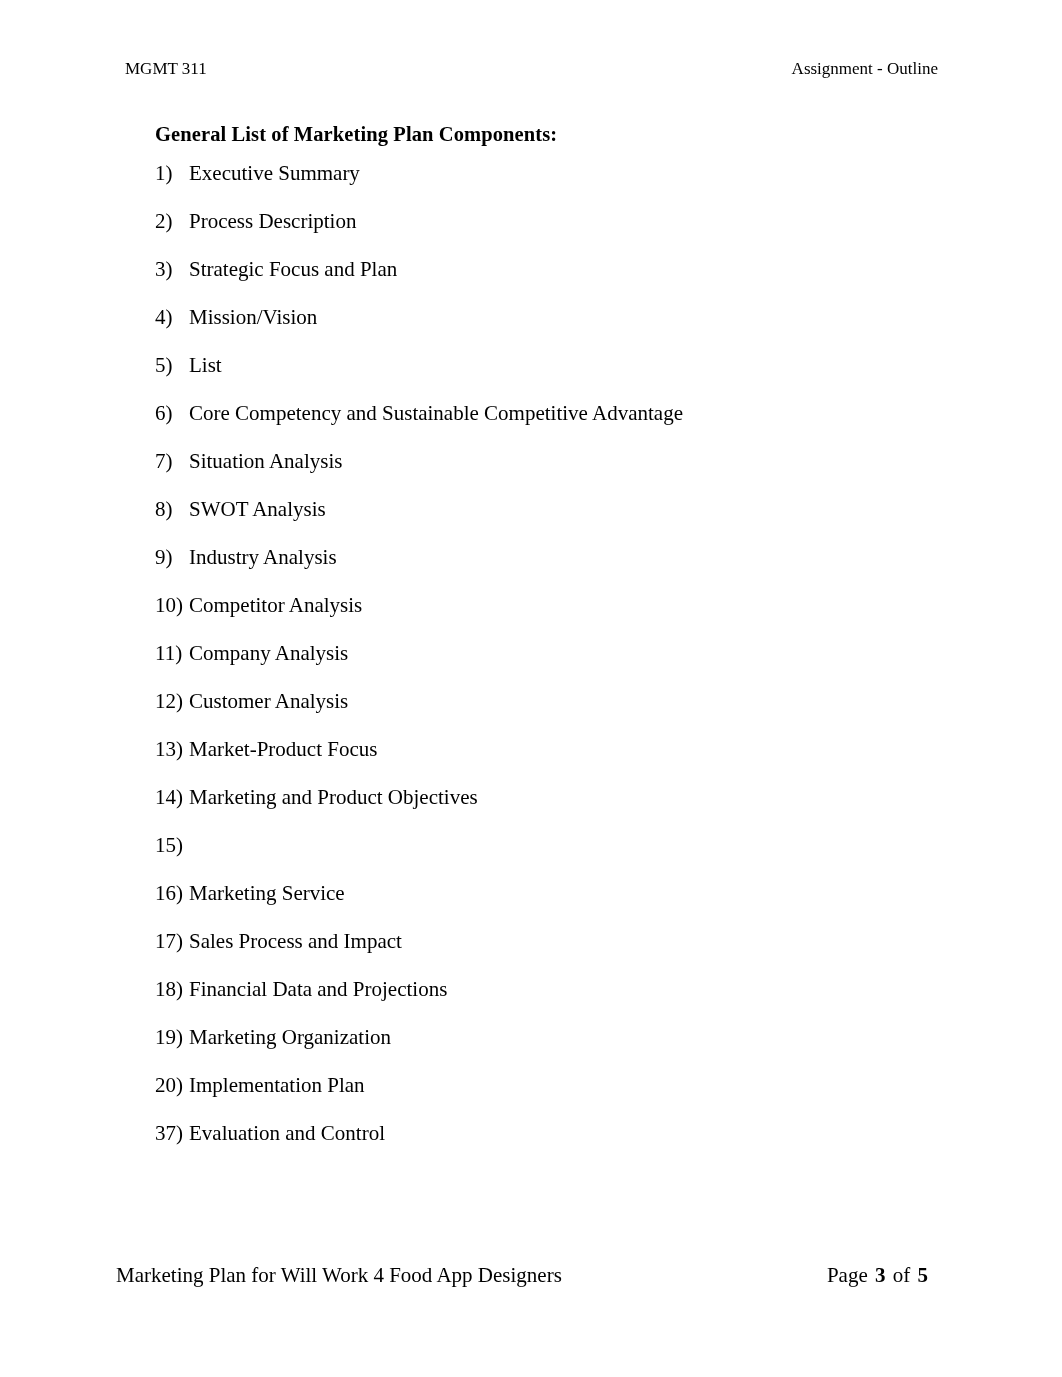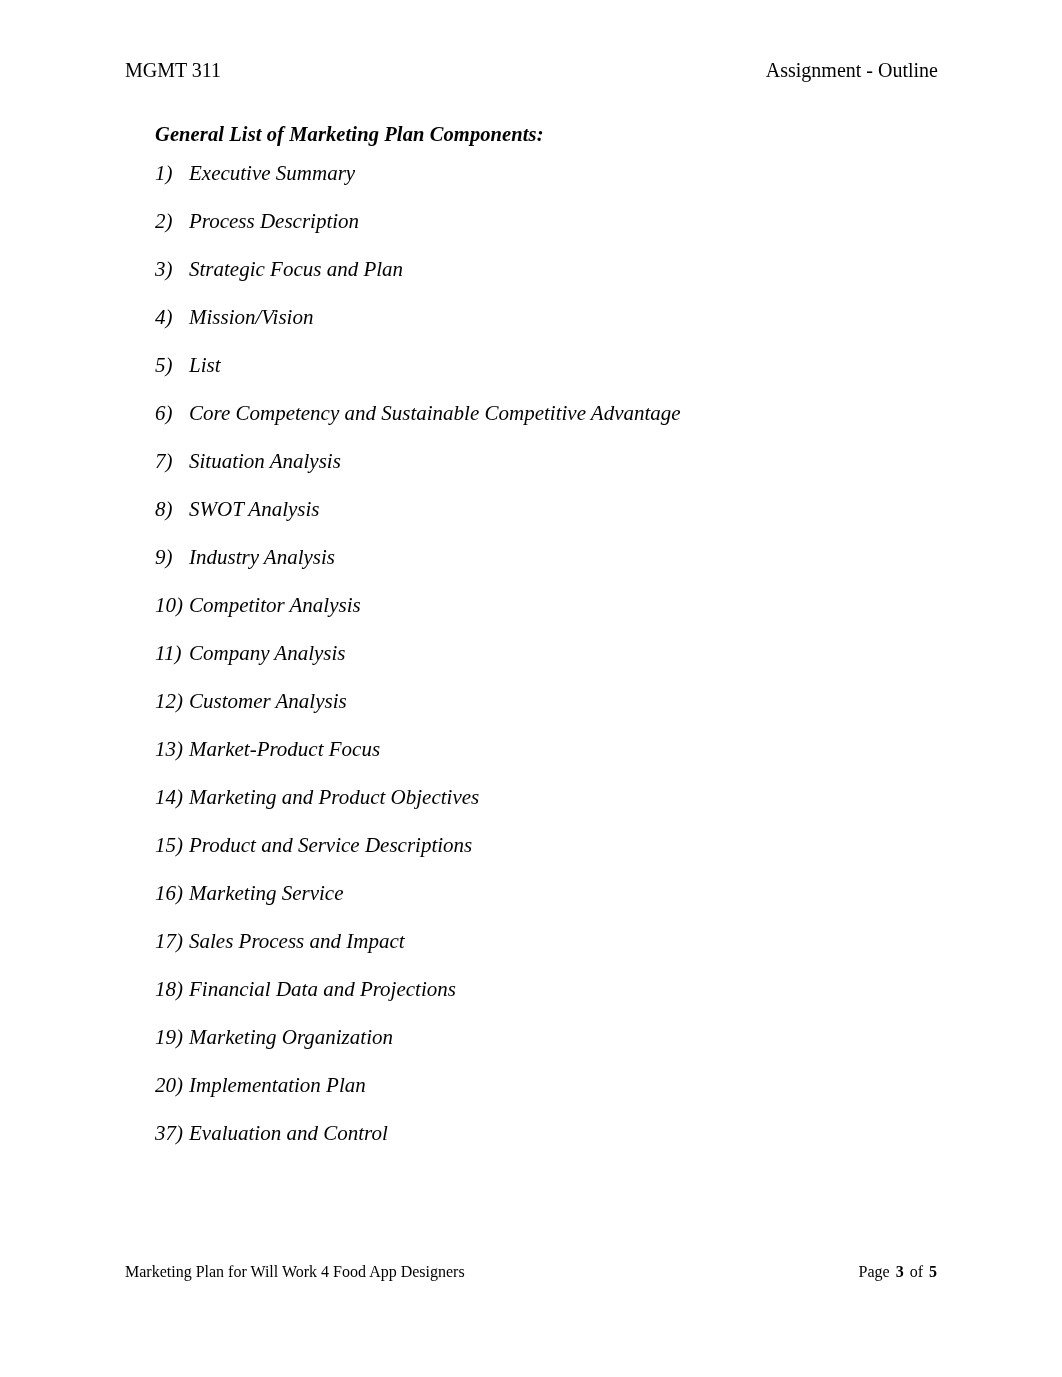--- a/index.html
+++ b/index.html
@@ -24,35 +24,34 @@
 
   
   .doc-header {
     position: absolute;
     left: 125px;
     top: 58px;
     width: 813px;          
     display: flex;
     justify-content: space-between;
     align-items: baseline;
-    font-size: 20px;
+    font-size: 17px;
     line-height: 1.25;
   }
   .doc-header .hdr-left,
   .doc-header .hdr-right {
     white-space: nowrap;
   }
 
   
   .doc-body {
     position: absolute;
     left: 155px;
     top: 122px;
     width: 790px;
-    font-style: italic;
   }
   .section-heading {
     font-weight: bold;
     font-size: 20.5px;
     line-height: 1.2;
     margin: 0 0 0 0;
     letter-spacing: 0.1px;
   }
 
   .component-list {
@@ -76,27 +75,27 @@
     flex: 0 0 34px;
     text-align: left;
   }
   .item-label {
     flex: 0 1 auto;
   }
 
   
   .doc-footer {
     position: absolute;
-    left: 125px;
+    left: 116px;
     top: 1262px;
     width: 813px;
     display: flex;
     justify-content: space-between;
     align-items: baseline;
-    font-size: 16px;
+    font-size: 21px;
     line-height: 1.25;
   }
   .doc-footer .ftr-left,
   .doc-footer .ftr-right {
     white-space: nowrap;
   }
   .doc-footer .page-num,
   .doc-footer .page-total {
     font-weight: bold;
   }
@@ -167,21 +166,20 @@
         <li class="component-item">
           <span class="item-number">13)</span>
           <span class="item-label">Market-Product Focus</span>
         </li>
         <li class="component-item">
           <span class="item-number">14)</span>
           <span class="item-label">Marketing and Product Objectives</span>
         </li>
         <li class="component-item">
           <span class="item-number">15)</span>
-          <span class="item-label">Product and Service Descriptions</span>
         </li>
         <li class="component-item">
           <span class="item-number">16)</span>
           <span class="item-label">Marketing Service</span>
         </li>
         <li class="component-item">
           <span class="item-number">17)</span>
           <span class="item-label">Sales Process and Impact</span>
         </li>
         <li class="component-item">

